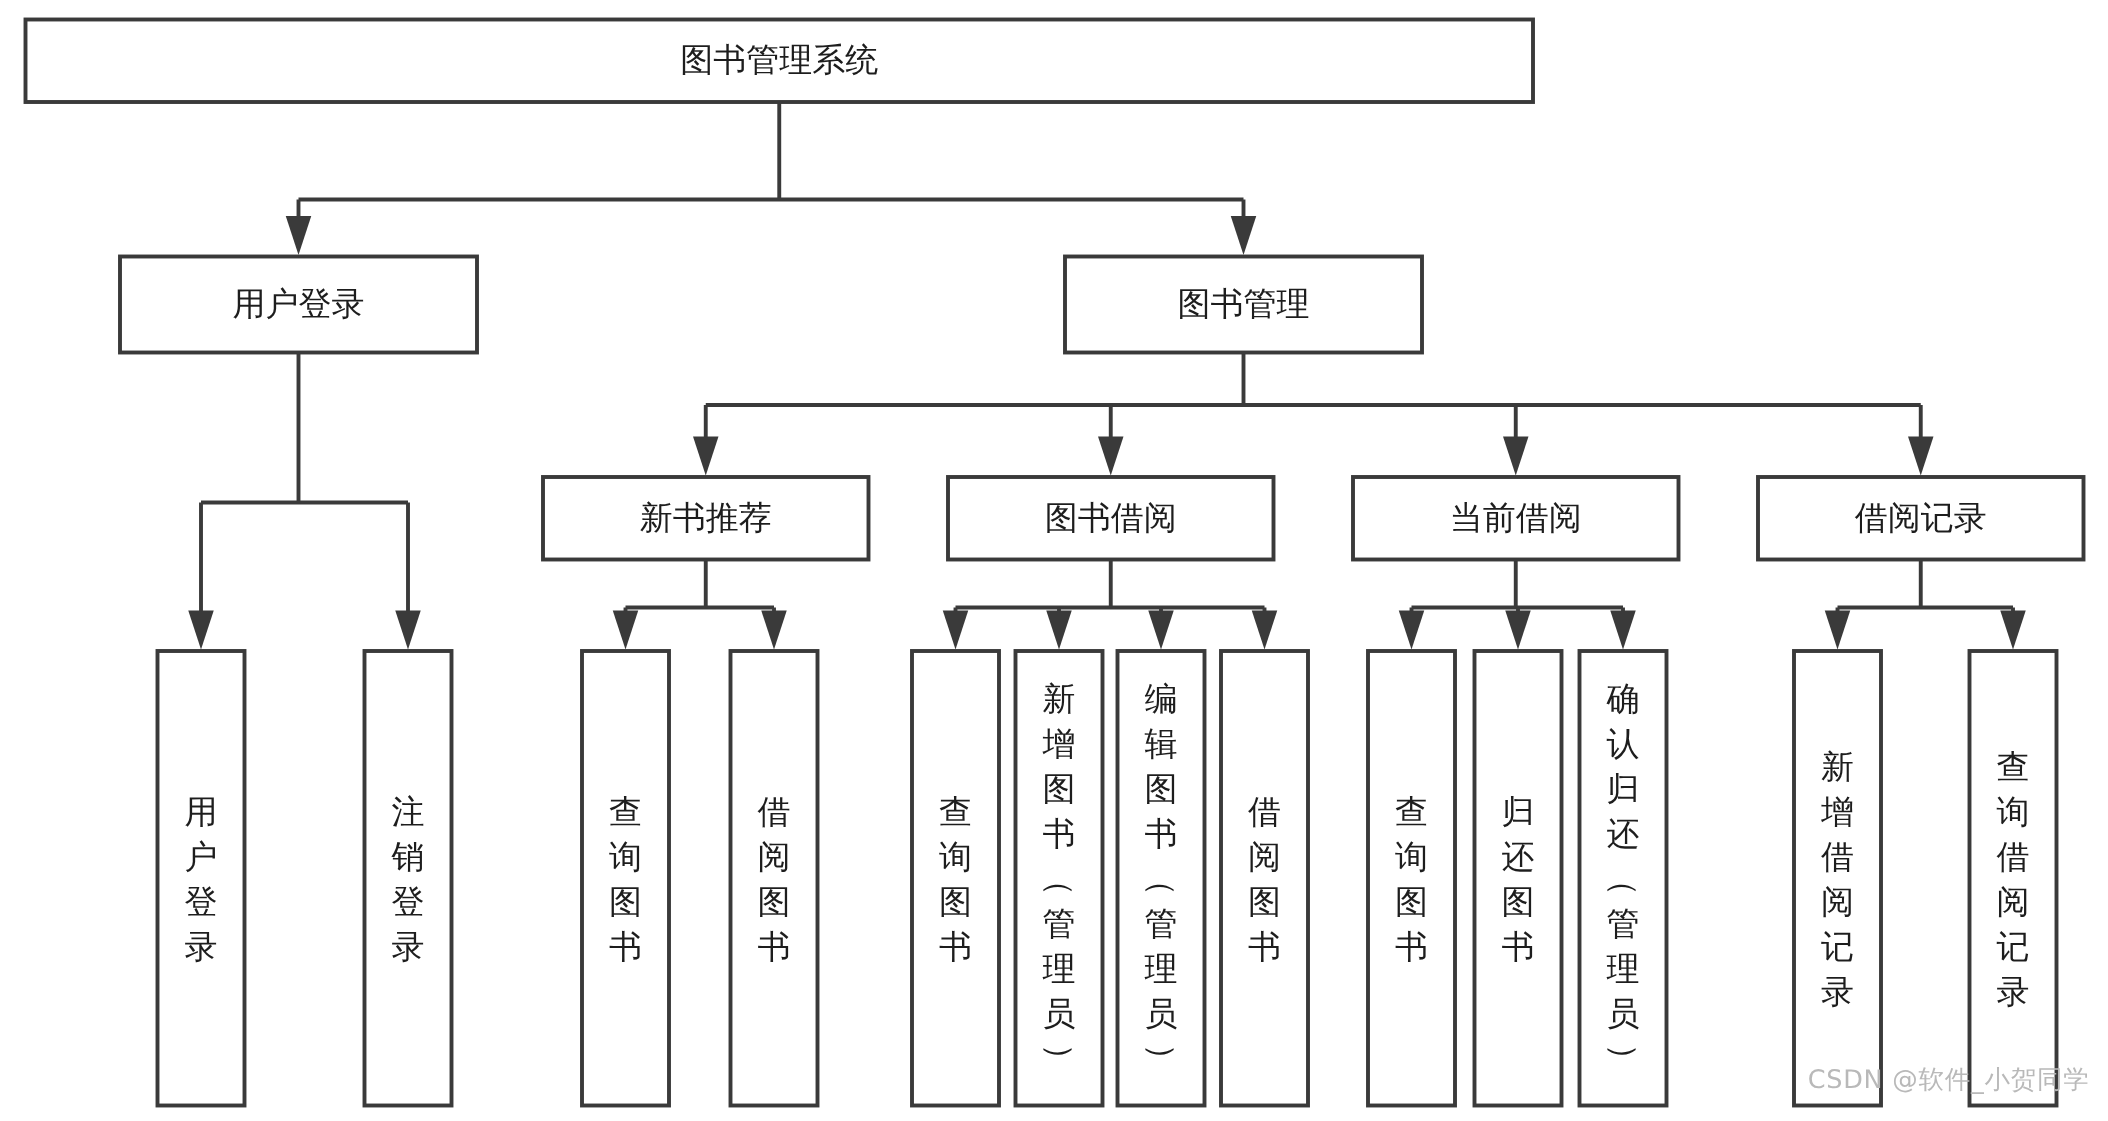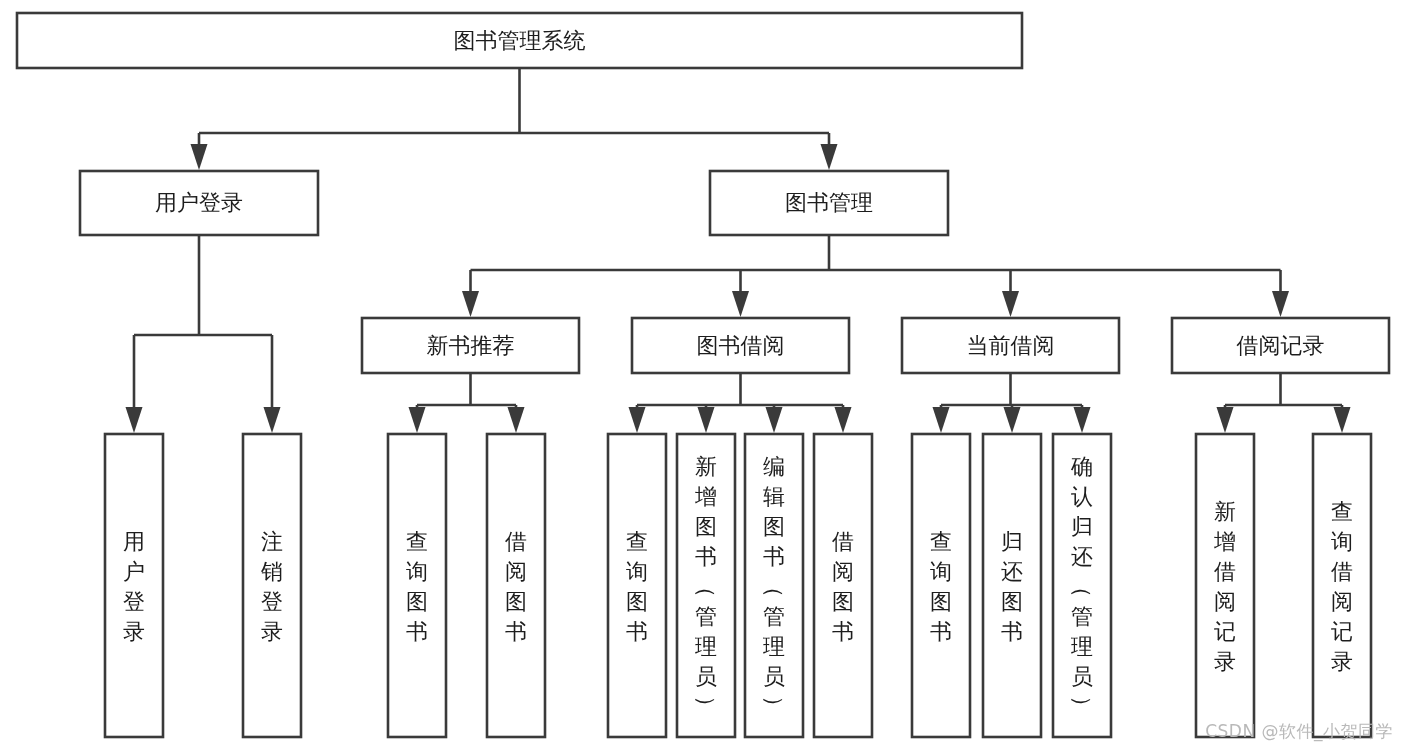--- a/index.html
+++ b/index.html
@@ -46,21 +46,21 @@
   }
   .node-label-v text {
     fill: #1d1d1d;
     font-size: 22px;
     font-family: "DejaVu Sans", "Liberation Sans", sans-serif;
     text-anchor: middle;
   }
   .watermark {
     position: absolute;
     right: 12px;
-    bottom: 4px;
+    bottom: 16px;
     font-size: 17px;
     color: #b9b9b9;
     font-family: "DejaVu Sans", "Liberation Sans", sans-serif;
     letter-spacing: 0.5px;
     white-space: nowrap;
     user-select: none;
   }
 </style>
 </head>
 <body>

